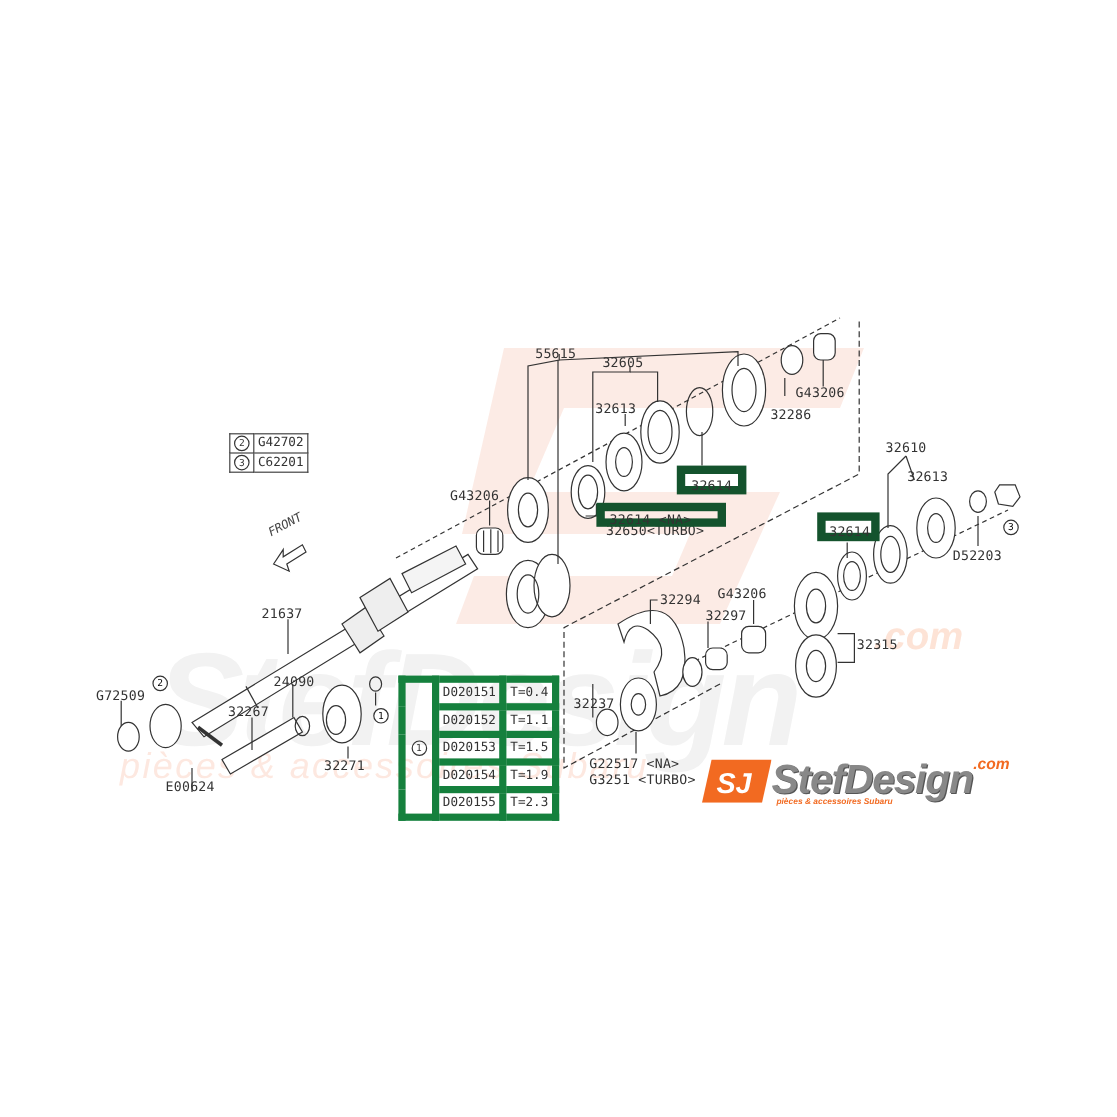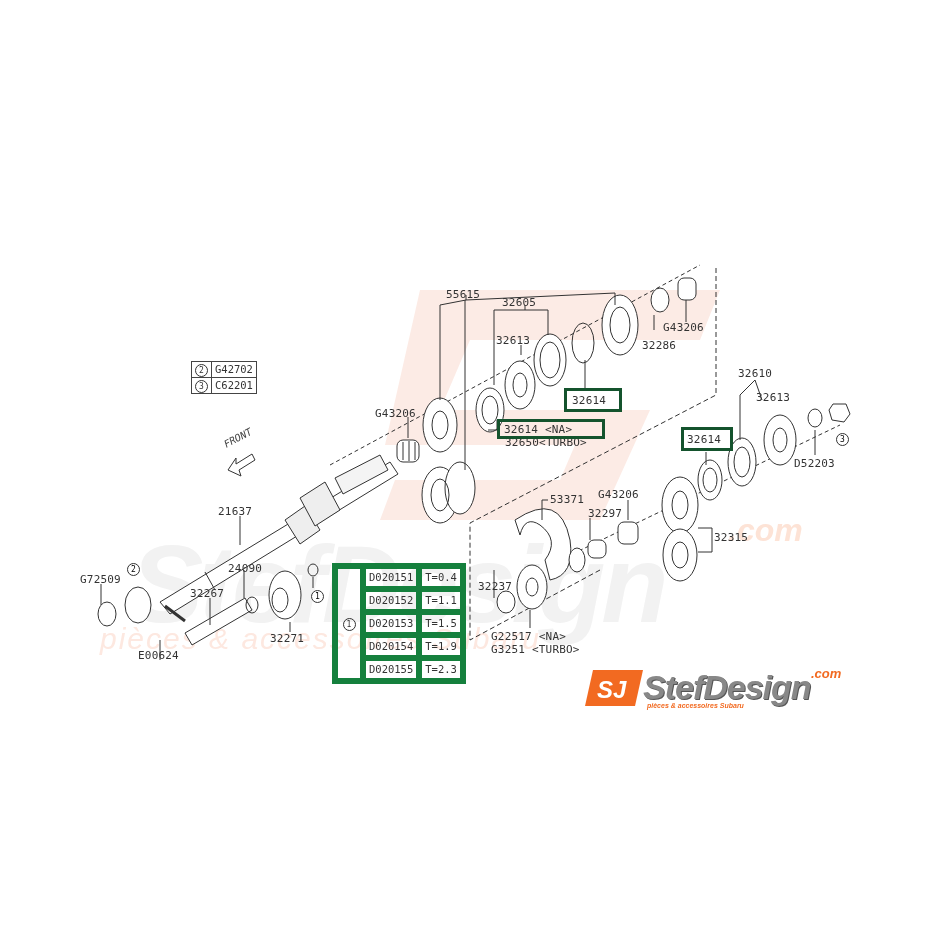--- a/index.html
+++ b/index.html
@@ -1,25 +1,25 @@
 <!DOCTYPE html>
 <html><head>
 <meta charset="utf-8">
 <style>
   html,body{margin:0;padding:0;background:#ffffff;}
   body{width:931px;height:931px;position:relative;overflow:hidden;font-family:"DejaVu Sans Mono","Liberation Mono",monospace;}
   #stage{position:absolute;left:0;top:0;width:931px;height:931px;}
   .lbl{position:absolute;font-family:"DejaVu Sans Mono","Liberation Mono",monospace;font-size:11px;color:#333;letter-spacing:0.2px;white-space:nowrap;line-height:12px;}
-  .hl{position:absolute;border:3px solid #14532d;box-sizing:border-box;}
+  .hl{position:absolute;border:7px solid #14532d;box-sizing:border-box;}
   .legend-table{position:absolute;border-collapse:collapse;font-family:"DejaVu Sans Mono","Liberation Mono",monospace;font-size:10.5px;color:#333;}
   .legend-table td{border:1px solid #444;padding:0 3px;height:15px;line-height:15px;}
   .circ{display:inline-block;width:11px;height:11px;border:1px solid #333;border-radius:50%;font-size:8px;line-height:11px;text-align:center;}
   .shim-table{position:absolute;border-collapse:collapse;font-family:"DejaVu Sans Mono","Liberation Mono",monospace;font-size:10.5px;color:#333;}
   .shim-table td{border:6px solid #15803d;padding:0 3px;height:17px;line-height:17px;}
-  .logo{position:absolute;left:585px;top:664px;width:265px;height:50px;}
+  .logo{position:absolute;left:585px;top:627px;width:265px;height:50px;}
   .logo-com{position:absolute;left:226px;top:2px;font-family:"Liberation Sans",sans-serif;font-weight:bold;font-style:italic;font-size:13px;color:#f26a21;}
   .logo-text{position:absolute;left:58px;top:4px;font-family:"Liberation Sans",sans-serif;font-weight:bold;font-style:italic;font-size:34px;color:#888;letter-spacing:-1px;text-shadow:1px 1px 0 #555;}
   .logo-tag{position:absolute;left:62px;top:38px;font-family:"Liberation Sans",sans-serif;font-style:italic;font-weight:bold;font-size:7px;color:#f26a21;}
   .front{position:absolute;left:222px;top:440px;font-family:"DejaVu Sans Mono",monospace;font-style:italic;font-size:10px;color:#444;transform:rotate(-28deg);transform-origin:left top;}
   .wm-big{position:absolute;left:130px;top:520px;font-family:"Liberation Sans",sans-serif;font-weight:bold;font-style:italic;font-size:110px;color:#f2f2f2;letter-spacing:-4px;}
   .wm-sub{position:absolute;left:100px;top:622px;font-family:"Liberation Sans",sans-serif;font-style:italic;font-size:30px;color:#fde8e0;letter-spacing:2px;}
   .wm-com{position:absolute;left:728px;top:512px;font-family:"Liberation Sans",sans-serif;font-weight:bold;font-style:italic;font-size:32px;color:#fde3d6;}
 </style>
 </head>
 <body>
@@ -150,21 +150,21 @@
   <div class="lbl" style="left:446px;top:289px">55615</div>
   <div class="lbl" style="left:502px;top:297px">32605</div>
   <div class="lbl" style="left:496px;top:335px">32613</div>
   <div class="lbl" style="left:642px;top:340px">32286</div>
   <div class="lbl" style="left:663px;top:322px">G43206</div>
   <div class="lbl" style="left:375px;top:408px">G43206</div>
   <div class="lbl" style="left:505px;top:437px">32650&lt;TURBO&gt;</div>
   <div class="lbl" style="left:738px;top:368px">32610</div>
   <div class="lbl" style="left:756px;top:392px">32613</div>
   <div class="lbl" style="left:794px;top:458px">D52203</div>
-  <div class="lbl" style="left:550px;top:494px">53371</div>
+  <div class="lbl" style="left:550px;top:494px">32294</div>
   <div class="lbl" style="left:598px;top:489px">G43206</div>
   <div class="lbl" style="left:588px;top:508px">32297</div>
   <div class="lbl" style="left:714px;top:532px">32315</div>
   <div class="lbl" style="left:478px;top:581px">32237</div>
   <div class="lbl" style="left:491px;top:631px">G22517 &lt;NA&gt;</div>
   <div class="lbl" style="left:491px;top:644px">G3251  &lt;TURBO&gt;</div>
   <div class="lbl" style="left:218px;top:506px">21637</div>
   <div class="lbl" style="left:228px;top:563px">24090</div>
   <div class="lbl" style="left:190px;top:588px">32267</div>
   <div class="lbl" style="left:270px;top:633px">32271</div>

